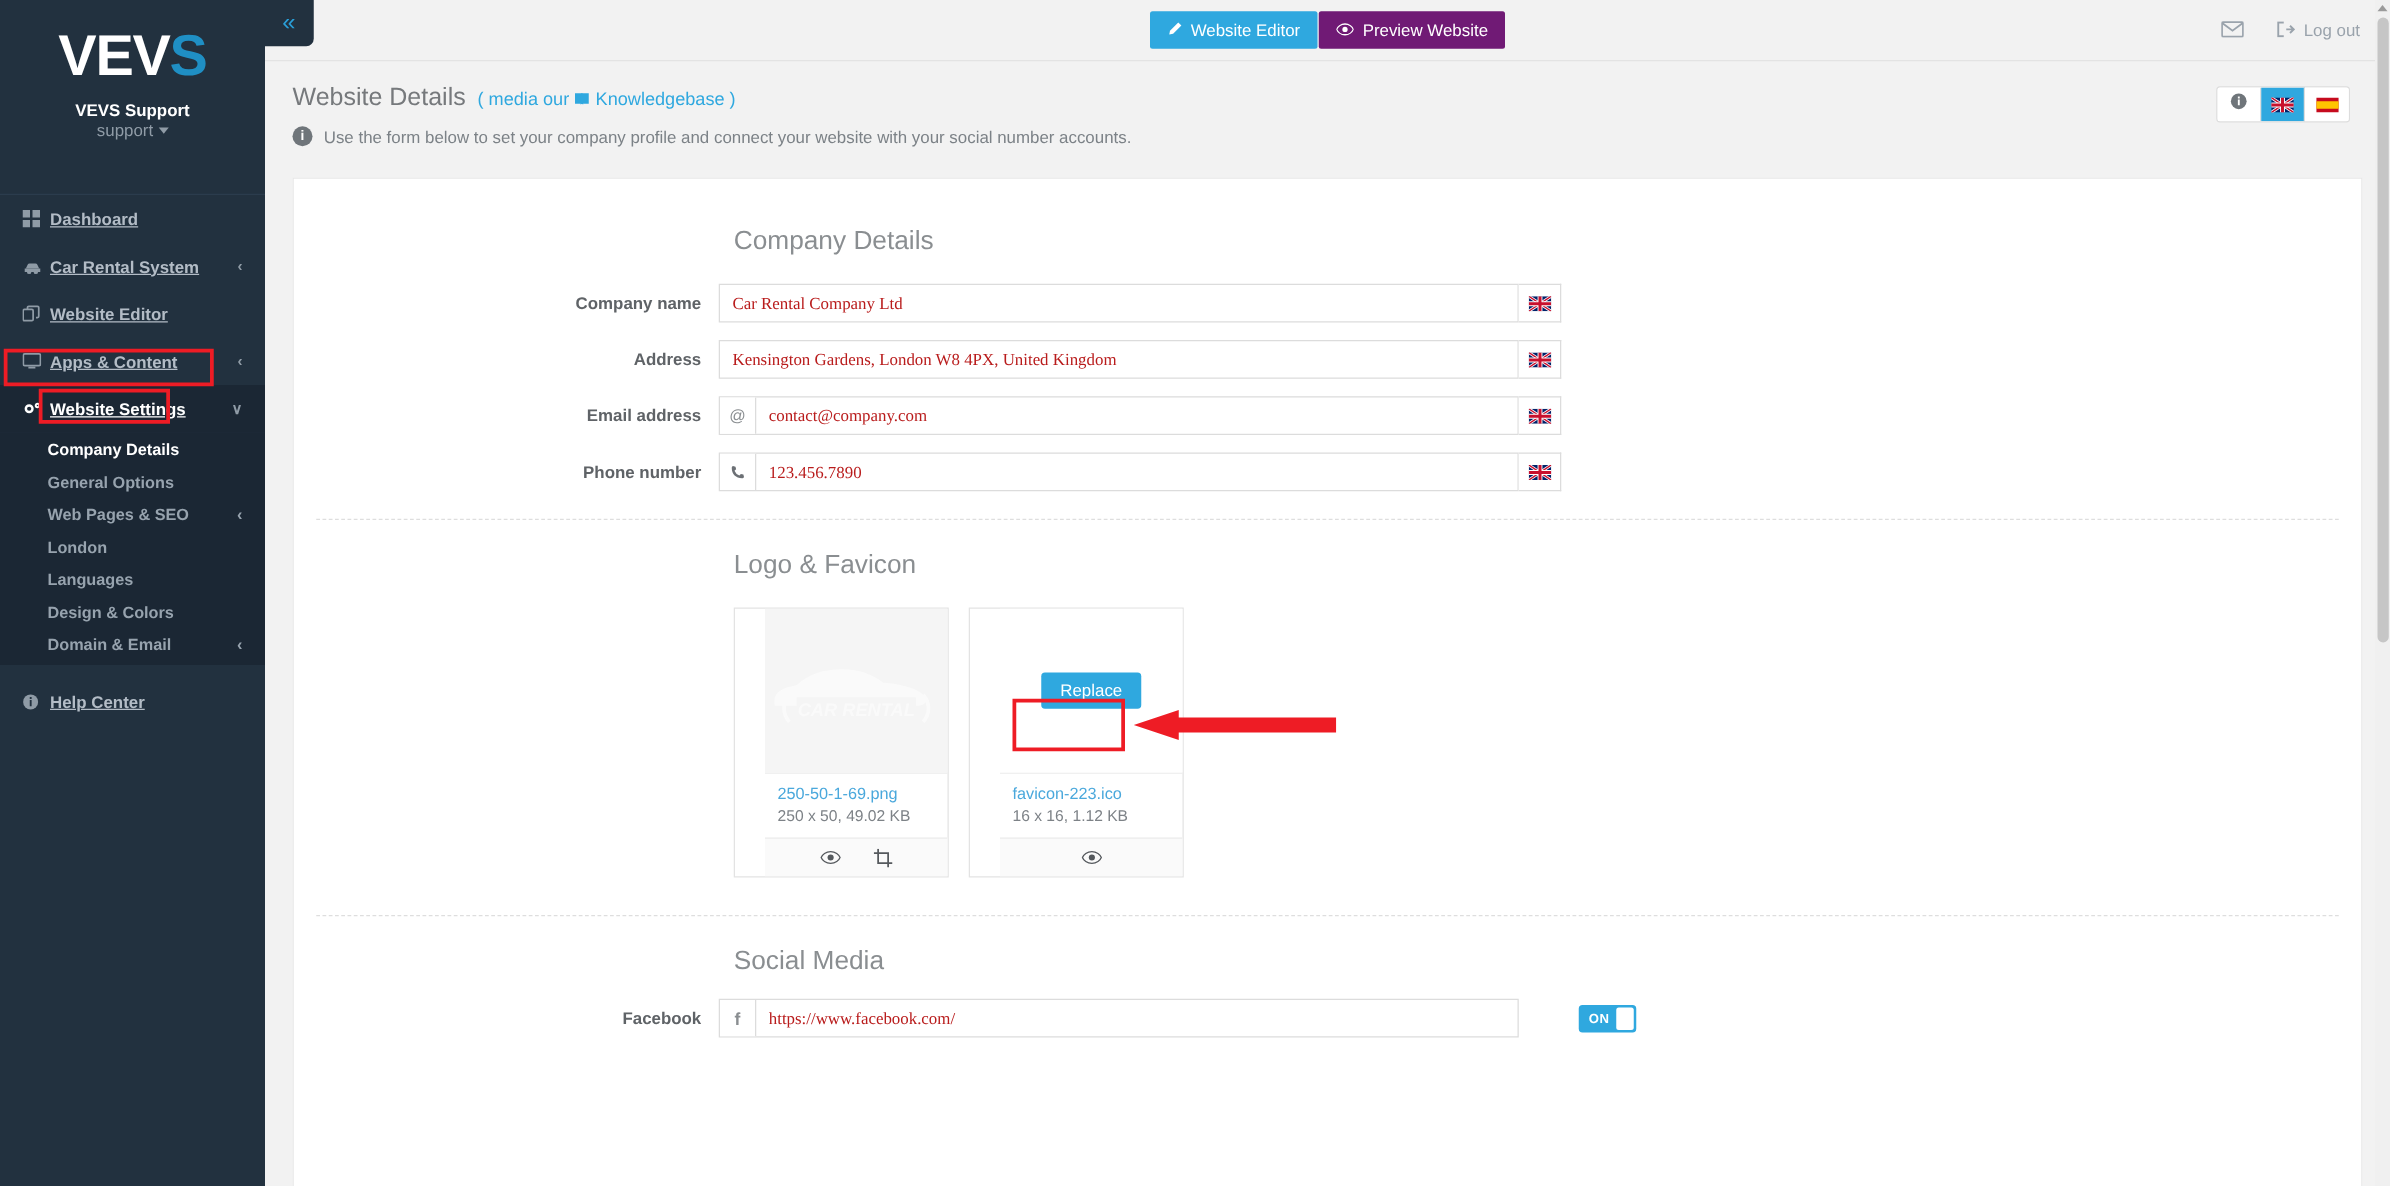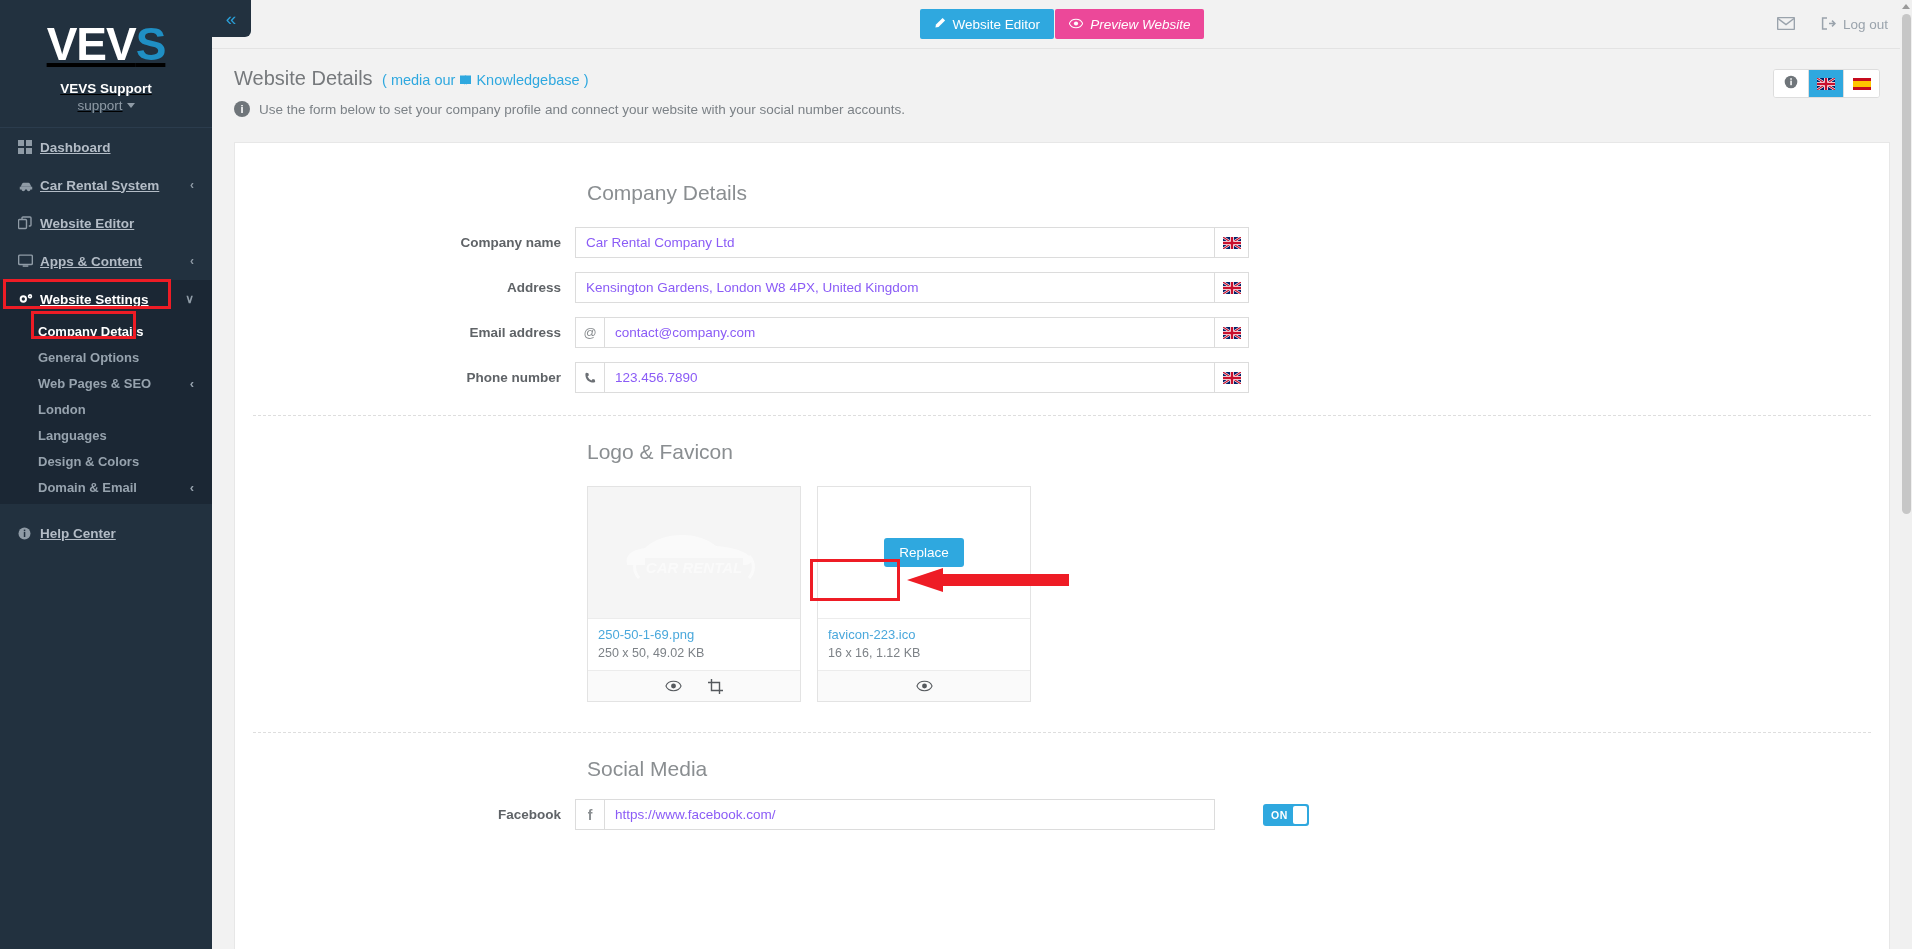--- a/index.html
+++ b/index.html
@@ -11,25 +11,24 @@
   }
   #app { position: relative; width: 1912px; height: 949px; display: flex; }
 
   
   .sidebar {
     width: 212px; flex: 0 0 212px; height: 949px;
     background: #22313f;
     position: relative; overflow: hidden;
   }
   .brand {
-    height: 128px; background: #22313f;
+    height: 156px; background: #22313f;
     display: flex; flex-direction: column; align-items: center;
     justify-content: flex-start; padding-top: 16px;
     border-bottom: 1px solid #2b3c4d;
-    text-decoration: underline;
   }
   .logo-wrap { display:flex; align-items:center; justify-content:center; height:56px; }
   .logo-text {
     font-size: 46px; font-weight: bold; letter-spacing: -1px;
     color: #ffffff; line-height: 1; font-family: "Liberation Sans", sans-serif;
   }
   .logo-s { color: #1f8fc4; }
   .brand-name {
     color: #ffffff; font-size: 13.5px; font-weight: bold; margin-top: 9px;
   }
@@ -89,21 +88,21 @@
   .topbar-center {
     position:absolute; left:0; right:0; top: 9px;
     display:flex; justify-content:center; gap:1px;
   }
   .btn {
     border:none; color:#fff; font-size:13.5px; cursor:pointer;
     padding: 0 14px; height: 30px; display:inline-flex; align-items:center; gap:7px;
     font-family:"Liberation Sans", sans-serif; border-radius: 2px;
   }
   .btn-editor { background:#2fa8df; }
-  .btn-preview { background:#ec4899;font-style:italic; }
+  .btn-preview { background:#701a75; }
   .topbar-right {
     position:absolute; right: 24px; top: 0; height: 49px;
     display:flex; align-items:center; gap: 26px;
     color:#9aa3ac; font-size: 13.5px;
   }
   .topbar-right .item { display:inline-flex; align-items:center; gap:7px; cursor:pointer; }
 
   
   .page-head { padding: 18px 0 0 22px; position:relative; height: 86px; }
   .page-title {
@@ -150,35 +149,35 @@
   .input-shell {
     display:flex; align-items:stretch; width: 640px; height: 31px;
     border:1px solid #dcdcdc; background:#fff;
   }
   .addon {
     width: 29px; flex:0 0 29px; display:flex; align-items:center; justify-content:center;
     border-right:1px solid #dcdcdc; color:#8a8e91; font-size:13px; background:#fff;
   }
   .inp {
     flex:1 1 auto; border:none; outline:none; padding: 0 10px;
-    font-size: 13.5px; color:#8b5cf6; font-family:Liberation Sans, sans-serif;
+    font-size: 13.5px; color:#b91c1c; font-family:Liberation Serif, serif;
     background:transparent;
   }
   .flag-addon {
     width: 34px; flex:0 0 34px; height:31px; border:1px solid #dcdcdc;
     border-left:none; display:flex; align-items:center; justify-content:center; background:#fff;
   }
 
   .divider {
     border-top: 1px dashed #dedede; margin: 22px 18px 0 18px;
   }
 
   
   .media-row { display:flex; gap: 16px; margin-left: 352px; }
-  .media-card { width: 214px; border:1px solid #e3e3e3; background:#fff; }
+  .media-card { width: 172px; border:1px solid #e3e3e3; background:#fff;padding-left:24px; }
   .media-thumb {
     height: 131px; background:#f5f5f5; display:flex; align-items:center; justify-content:center;
     position:relative; overflow:hidden;
   }
   .media-thumb.plain { background:#ffffff; }
   .media-meta { padding: 8px 10px 10px 10px; border-top:1px solid #ececec; }
   .media-name { color:#4aa8dc; font-size: 13px; display:block; text-decoration:none; cursor:pointer; }
   .media-size { color:#7d8287; font-size: 12.5px; margin-top: 4px; display:block; }
   .media-actions {
     border-top:1px solid #ececec; background:#fafafa; height: 31px;

